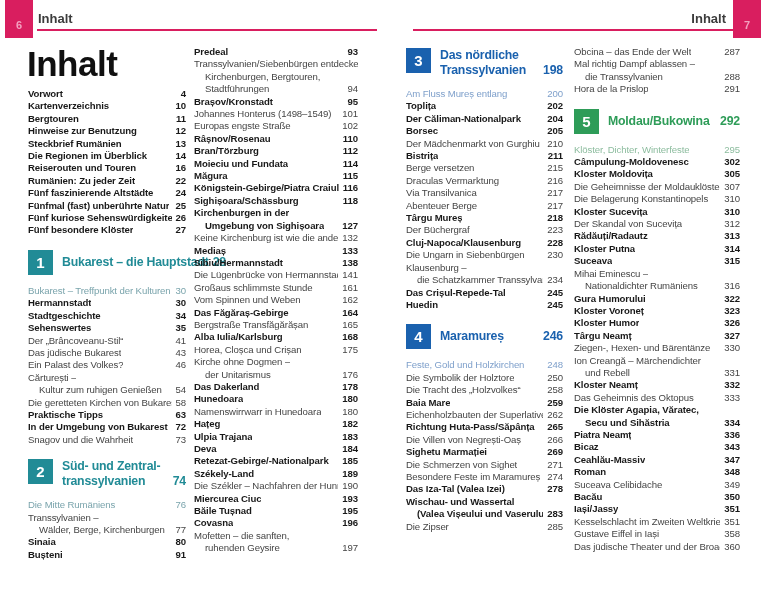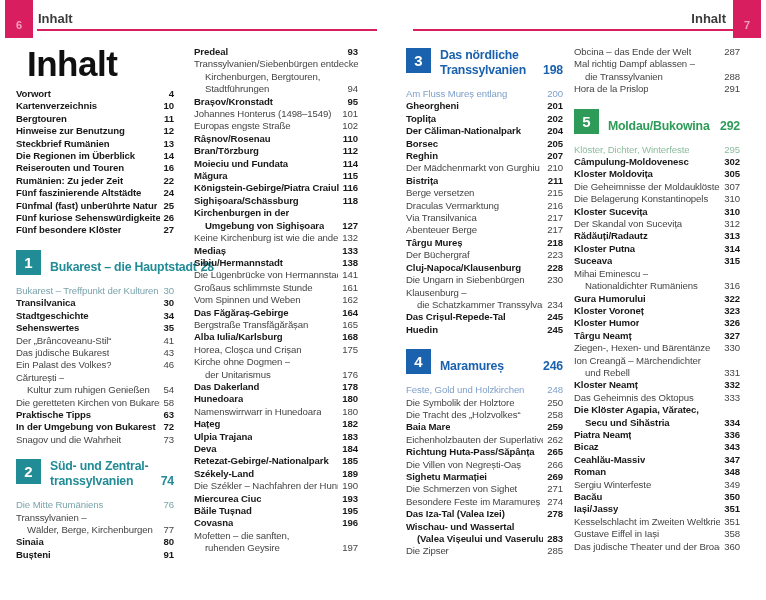--- a/index.html
+++ b/index.html
@@ -20,21 +20,21 @@
   .hdr-label{position:absolute;top:11px;font-weight:bold;font-size:13px;color:#3c3c3c}
   #hdr-left{left:38px}
   #hdr-right{right:40px}
   .hdr-rule{position:absolute;top:29px;height:2px;background:#d91e5f}
   #rule-left{left:37px;width:340px}
   #rule-right{left:413px;width:320px}
   
   .big-title{position:absolute;left:27px;top:44px;font-size:35px;font-weight:bold;color:#101010;letter-spacing:-0.5px}
   
   .col{position:absolute;width:160px}
-  #col-0{left:16px;top:88px;width:158px}
+  #col-0{left:28px;top:88px;width:158px}
   #col-1{left:194px;top:46px;width:164px}
   #col-2{left:406px;top:42px;width:157px}
   #col-3{left:574px;top:46px;width:166px}
   
   .entry{font-size:9.6px;letter-spacing:-0.1px}
   .ln{display:flex;justify-content:space-between;line-height:12.4px}
   .nm{white-space:nowrap;overflow:hidden}
   .pg{margin-left:4px;text-align:right;flex:0 0 auto}
   .s-b{font-weight:bold;color:#191919}
   .s-i{color:#454545}
@@ -48,21 +48,21 @@
   .col .sec:first-child{margin-top:6px}
   .secnum{
     width:25px;height:25px;flex:0 0 25px;margin-right:9px;
     display:flex;align-items:center;justify-content:center;
     color:#ffffff;font-weight:bold;font-size:15px;
   }
   .bg-teal{background:#218b96}
   .bg-blue{background:#1a61ae}
   .bg-green{background:#2e9c58}
   .sectitle{
-    flex:1;min-height:25px;display:flex;flex-direction:column;justify-content:flex-end;
+    flex:1;min-height:25px;display:flex;flex-direction:column;justify-content:center;
     font-weight:bold;font-size:12.3px;letter-spacing:-0.2px;
   }
   .secline{line-height:15px}
   .secline.last{display:flex;justify-content:space-between}
   .c-teal .sectitle{color:#218b96}
   .c-blue .sectitle{color:#1a61ae}
   .c-green .sectitle{color:#2e9c58}
 </style>
 </head>
 <body>
@@ -161,21 +161,21 @@
       </div>
     </div>
     <div class="entry s-sub sub-teal">
       <div class="ln">
         <span class="nm">Bukarest – Treffpunkt der Kulturen</span>
         <span class="pg">30</span>
       </div>
     </div>
     <div class="entry s-b">
       <div class="ln">
-        <span class="nm">Transilvanica</span>
+        <span class="nm">Hermannstadt</span>
         <span class="pg">30</span>
       </div>
     </div>
     <div class="entry s-b">
       <div class="ln">
         <span class="nm">Stadtgeschichte</span>
         <span class="pg">34</span>
       </div>
     </div>
     <div class="entry s-b">
@@ -518,46 +518,34 @@
       </div>
     </div>
     <div class="entry s-sub sub-blue">
       <div class="ln">
         <span class="nm">Am Fluss Mureș entlang</span>
         <span class="pg">200</span>
       </div>
     </div>
     <div class="entry s-b">
       <div class="ln">
-        <span class="nm">Gheorgheni</span>
-        <span class="pg">201</span>
-      </div>
-    </div>
-    <div class="entry s-b">
-      <div class="ln">
         <span class="nm">Toplița</span>
         <span class="pg">202</span>
       </div>
     </div>
     <div class="entry s-b">
       <div class="ln">
         <span class="nm">Der Căliman-Nationalpark</span>
         <span class="pg">204</span>
       </div>
     </div>
     <div class="entry s-b">
       <div class="ln">
         <span class="nm">Borsec</span>
         <span class="pg">205</span>
-      </div>
-    </div>
-    <div class="entry s-b">
-      <div class="ln">
-        <span class="nm">Reghin</span>
-        <span class="pg">207</span>
       </div>
     </div>
     <div class="entry s-i">
       <div class="ln">
         <span class="nm">Der Mädchenmarkt von Gurghiu</span>
         <span class="pg">210</span>
       </div>
     </div>
     <div class="entry s-b">
       <div class="ln">
@@ -904,21 +892,21 @@
       </div>
     </div>
     <div class="entry s-b">
       <div class="ln">
         <span class="nm">Roman</span>
         <span class="pg">348</span>
       </div>
     </div>
     <div class="entry s-i">
       <div class="ln">
-        <span class="nm">Sergiu Winterfeste</span>
+        <span class="nm">Suceava Celibidache</span>
         <span class="pg">349</span>
       </div>
     </div>
     <div class="entry s-b">
       <div class="ln">
         <span class="nm">Bacău</span>
         <span class="pg">350</span>
       </div>
     </div>
     <div class="entry s-b">

